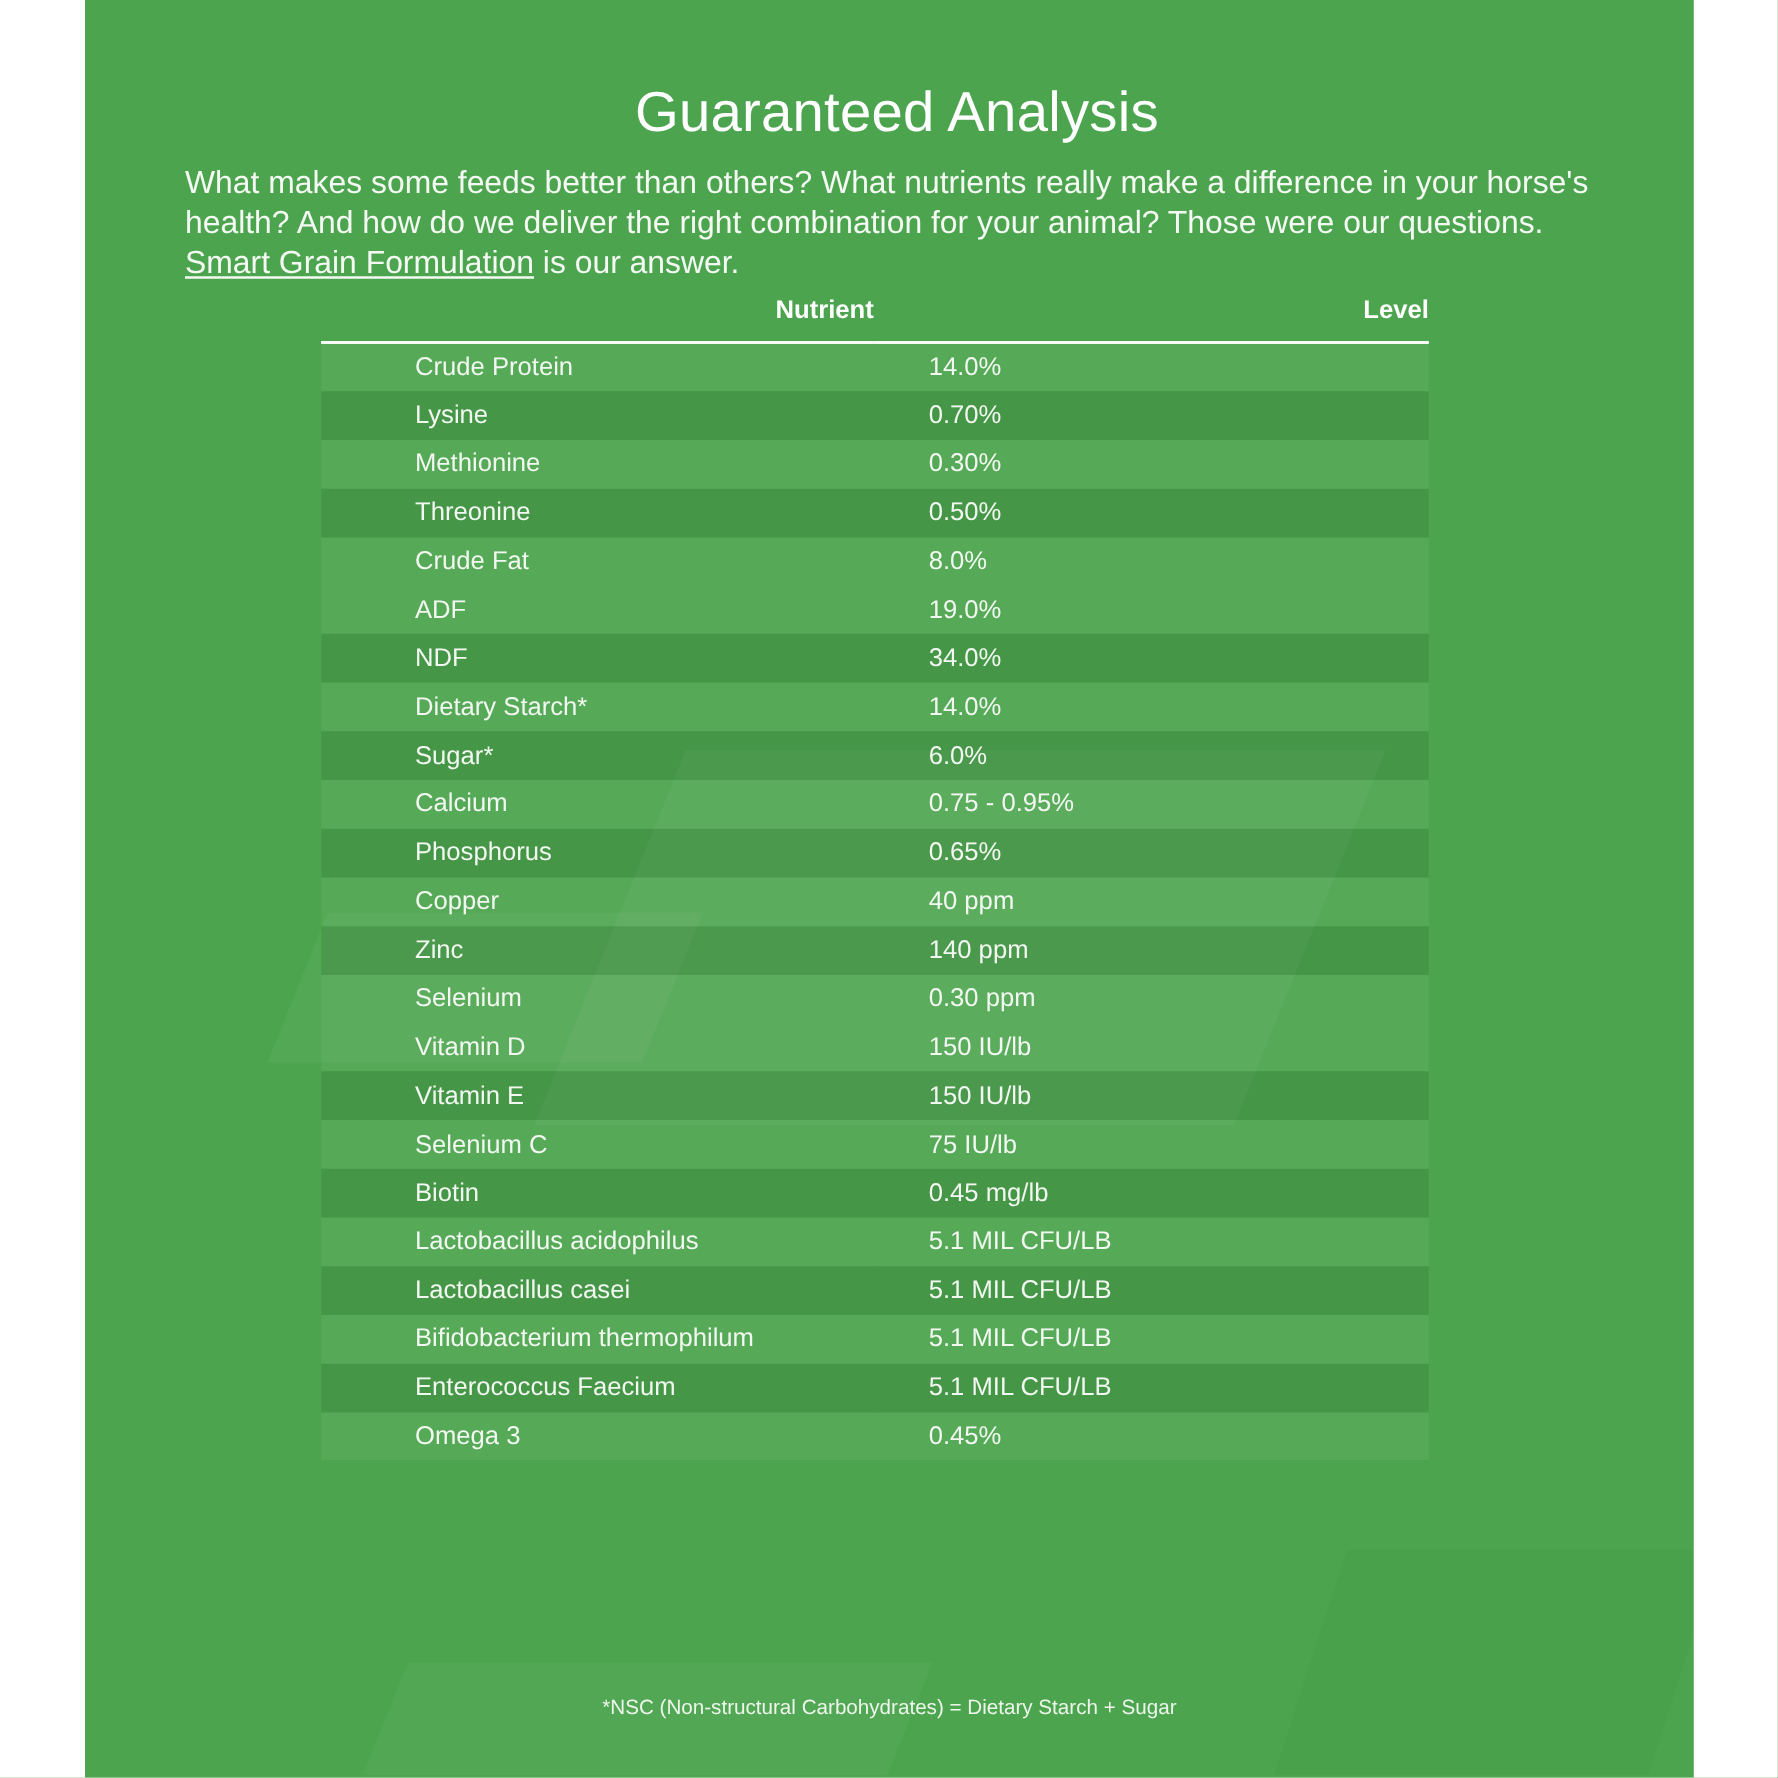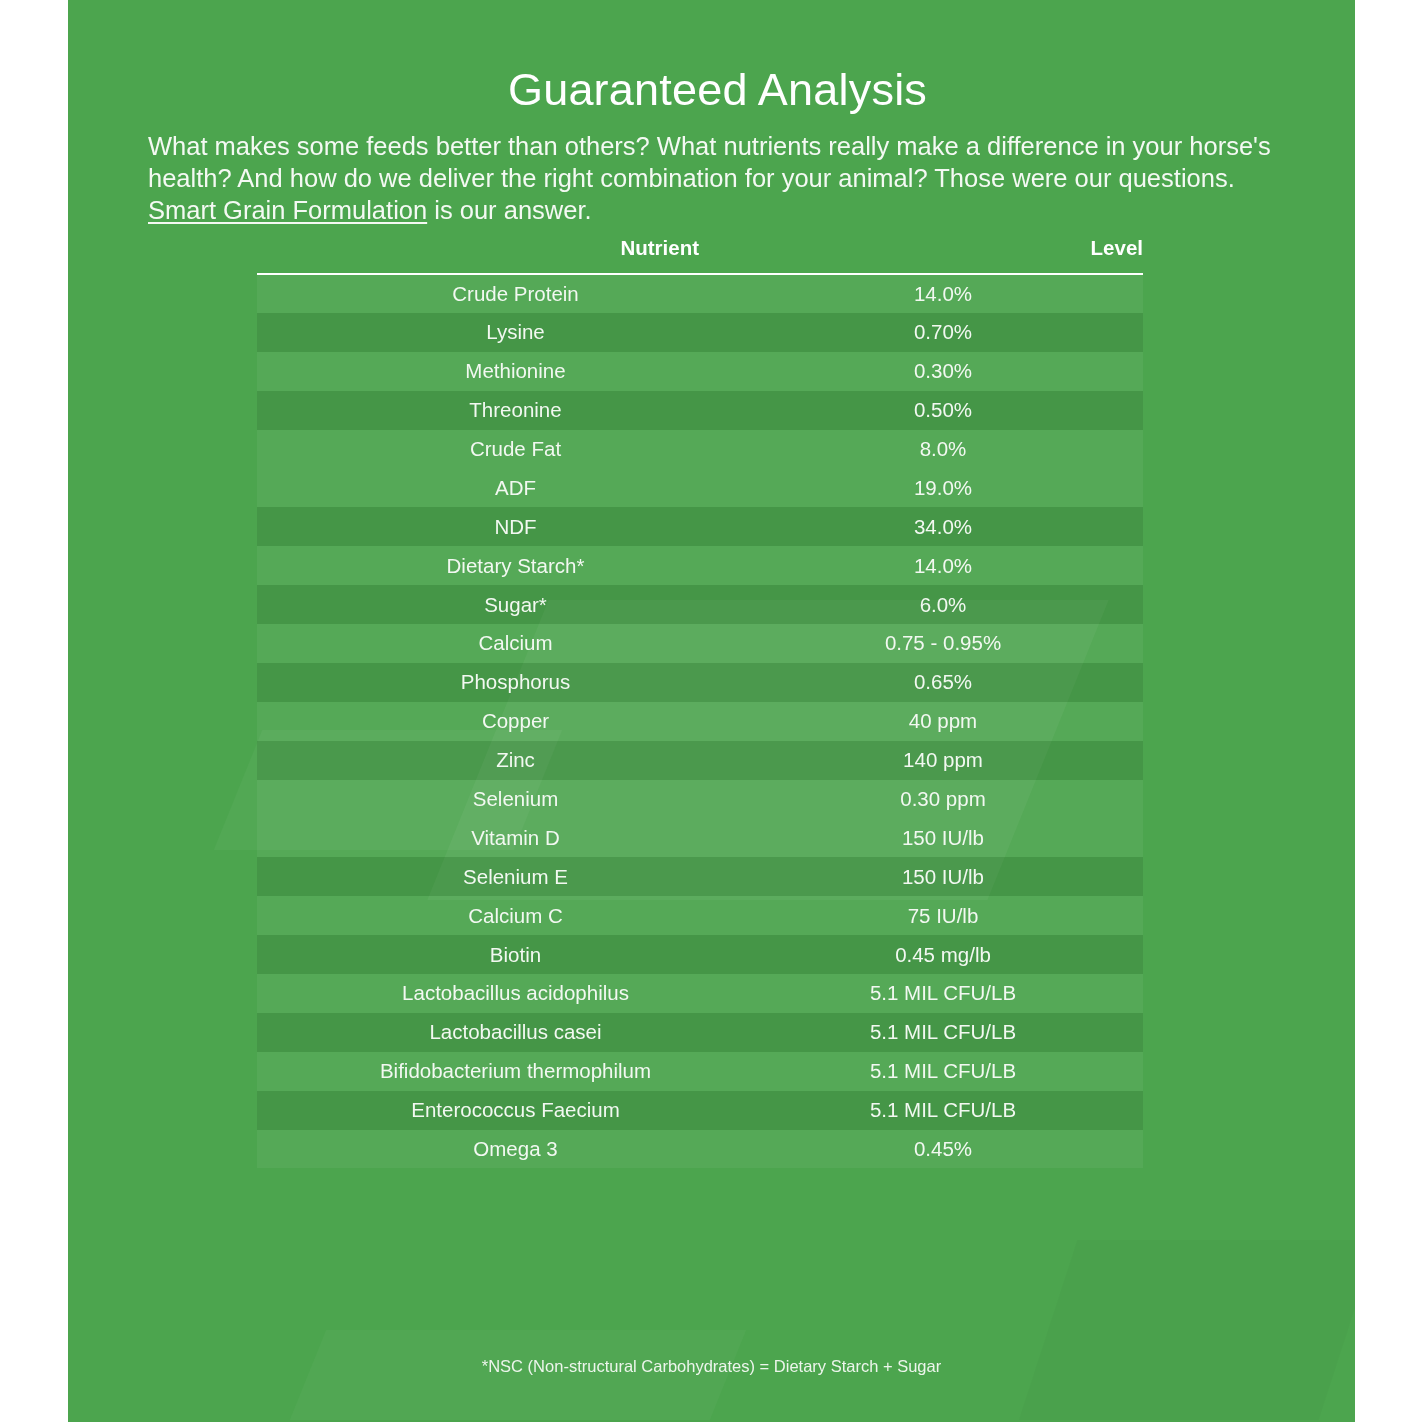--- a/index.html
+++ b/index.html
@@ -119,21 +119,20 @@
   table#ga-table tbody tr.odd  { background: rgba(255,255,255,0.055); }
   table#ga-table tbody tr.even { background: rgba(0,0,0,0.085); }
 
   table#ga-table tbody td {
     color: #f2f8f1;
     font-size: 20.5px;
     font-weight: 400;
     vertical-align: middle;
     white-space: nowrap;
     padding: 0;
-    text-align: center;
   }
   table#ga-table tbody td.t-nutrient { padding-left: 75px; }
   table#ga-table tbody td.t-level    { padding-left: 44px; }
 
   
   #footnote {
     position: absolute;
     left: 0; right: 0;
     top: 1357px;
     text-align: center;
@@ -223,25 +222,25 @@
           </tr>
           <tr class="odd">
             <td class="t-nutrient">Selenium</td>
             <td class="t-level">0.30 ppm</td>
           </tr>
           <tr class="odd">
             <td class="t-nutrient">Vitamin D</td>
             <td class="t-level">150 IU/lb</td>
           </tr>
           <tr class="even">
-            <td class="t-nutrient">Selenium E</td>
+            <td class="t-nutrient">Vitamin E</td>
             <td class="t-level">150 IU/lb</td>
           </tr>
           <tr class="odd">
-            <td class="t-nutrient">Calcium C</td>
+            <td class="t-nutrient">Selenium C</td>
             <td class="t-level">75 IU/lb</td>
           </tr>
           <tr class="even">
             <td class="t-nutrient">Biotin</td>
             <td class="t-level">0.45 mg/lb</td>
           </tr>
           <tr class="odd">
             <td class="t-nutrient">Lactobacillus acidophilus</td>
             <td class="t-level">5.1 MIL CFU/LB</td>
           </tr>

